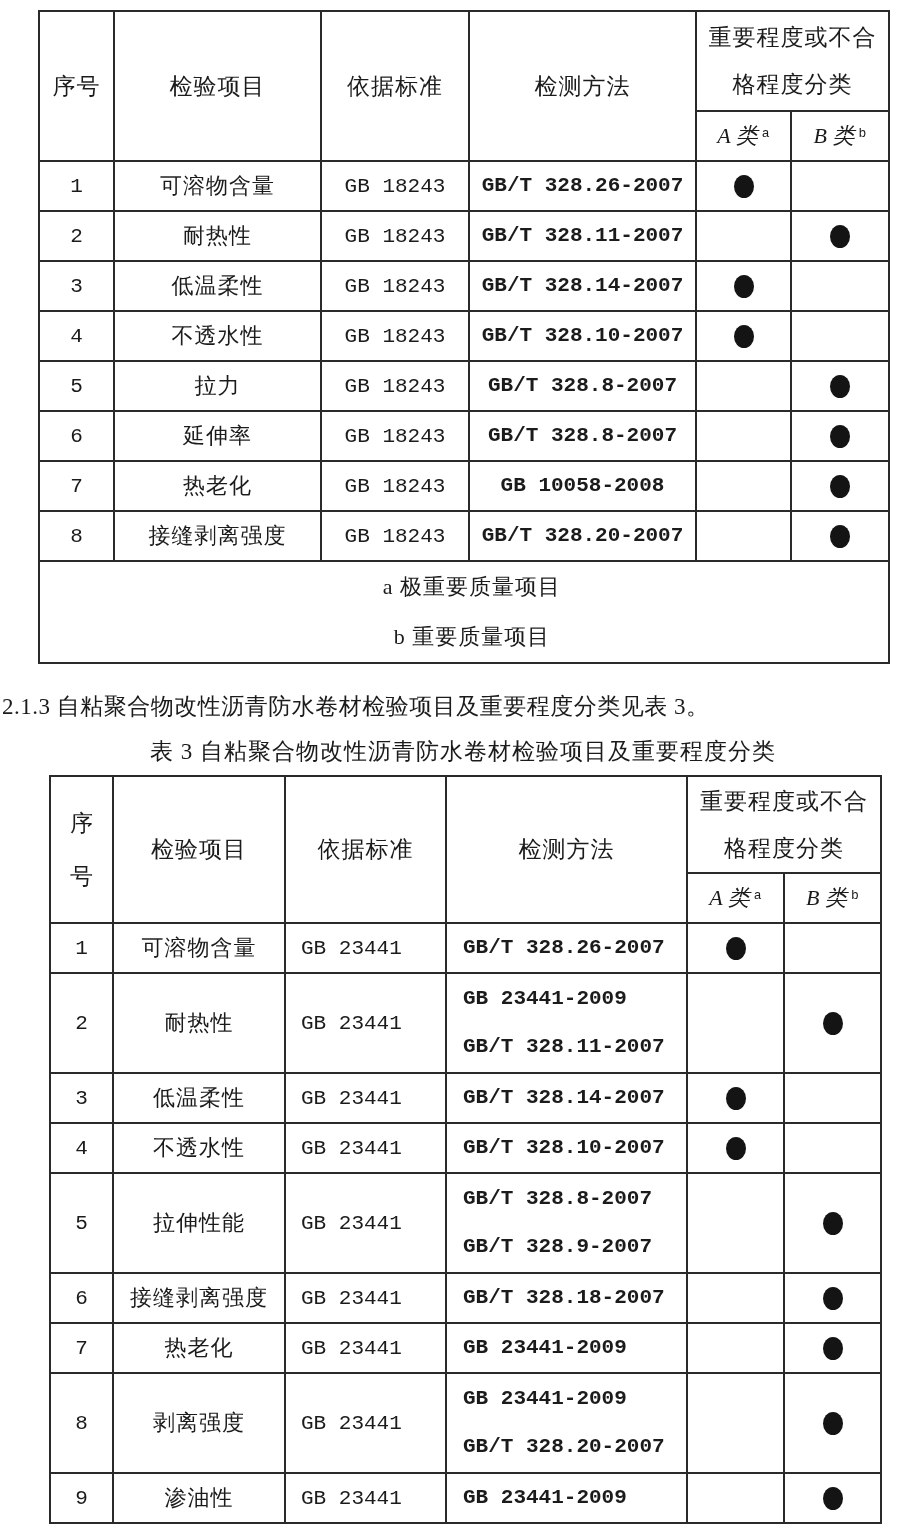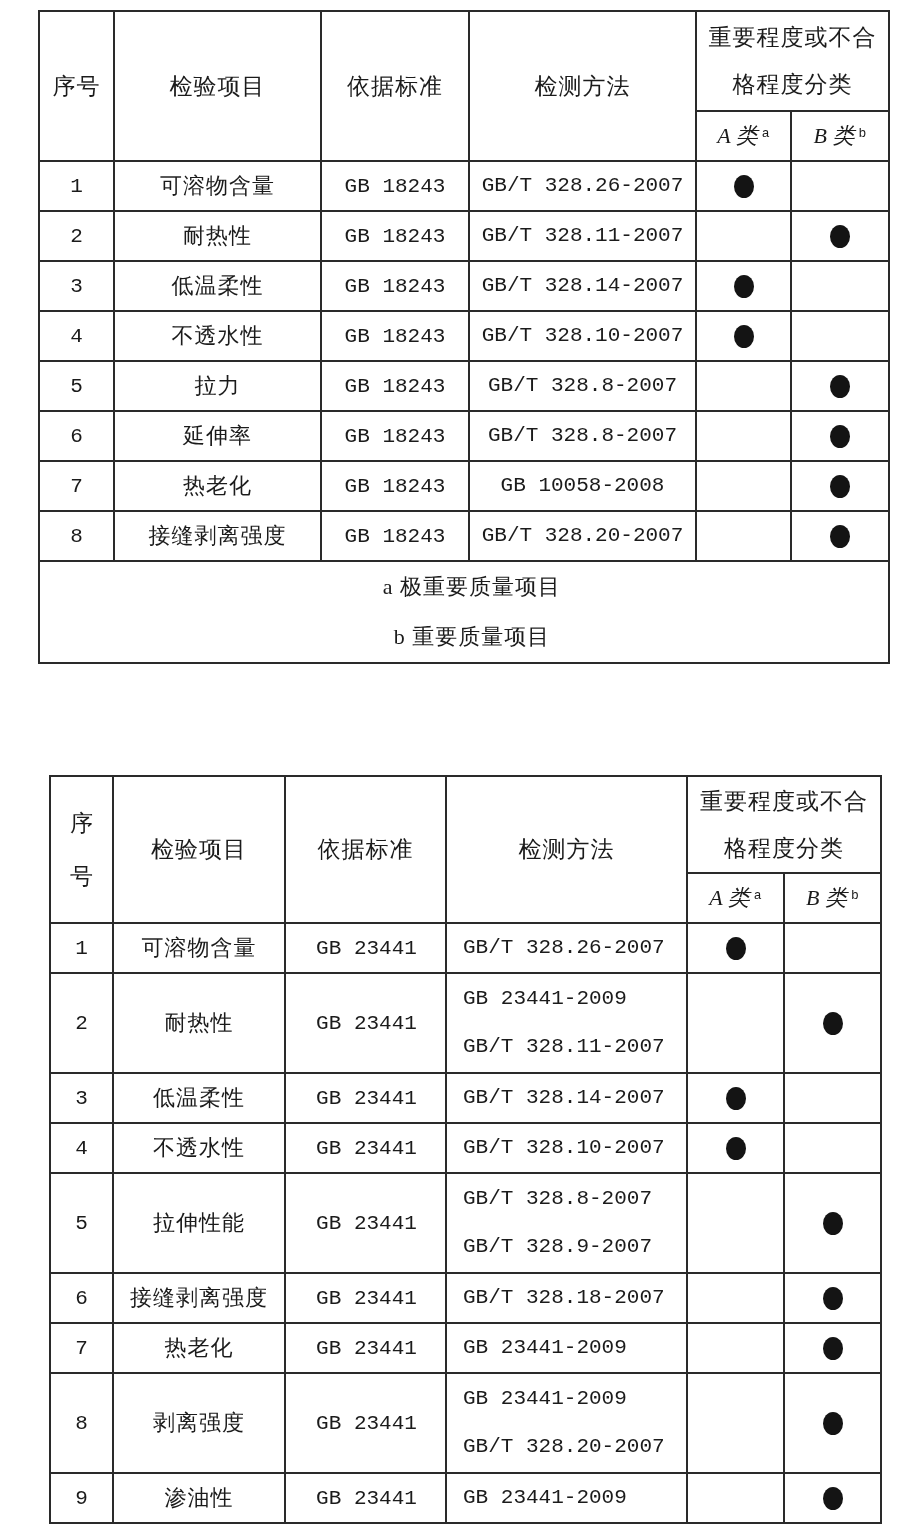--- a/index.html
+++ b/index.html
@@ -22,24 +22,24 @@
   .h-top3{height:97px;}
   .h-sub{height:50px;}
   th .zh-h{font-size:23px;letter-spacing:1px;}
   .group-cell div{line-height:47px;font-size:23px;letter-spacing:1px;}
   .no2 div{line-height:53px;font-size:23px;}
   .class-h span{font-size:22px;font-style:italic;}
   .class-h sup{font-size:13px;vertical-align:super;font-family:"Liberation Mono","DejaVu Sans Mono",monospace;margin-left:4px;}
   
   .zh{font-size:22px;letter-spacing:1px;margin-top:40px;}
   .code{font-family:"Liberation Mono","DejaVu Sans Mono",monospace;font-size:21px;letter-spacing:0px;white-space:pre;}
-  td.method .mline{line-height:48px;}
+  td.method .mline{line-height:48px;font-weight:bold;}
   
   .t3 td.std,. t3 td.method{text-align:left;}
-  .t3 td.std{text-align:center;padding-left:2px;}
+  .t3 td.std{text-align:left;padding-left:15px;}
   .t3 td.method{text-align:left;padding-left:16px;}
   
   .dot{display:inline-block;width:20px;height:23px;border-radius:50%;vertical-align:middle;}
   
   td.notes{text-align:left;}
   .note-line{height:50px;line-height:50px;padding-left:16px;font-size:22px;letter-spacing:1px;}
   
   .para{
     position:absolute;left:2px;top:691px;width:880px;
     font-size:23px;letter-spacing:0.5px;white-space:nowrap;
@@ -164,21 +164,23 @@
     <tfoot>
       <tr style="height:100px;">
         <td colspan="6" class="notes">
           <div class="note-line">a 极重要质量项目</div>
           <div class="note-line">b 重要质量项目</div>
         </td>
       </tr>
     </tfoot>
   </table>
 
-
+  <div class="para">2.1.3 自粘聚合物改性沥青防水卷材检验项目及重要程度分类见表 3。</div>
+
+  <div class="caption">表 3  自粘聚合物改性沥青防水卷材检验项目及重要程度分类</div>
 
   <table class="t t3" style="left:49px;top:775px;width:831px;">
     <colgroup>
       <col style="width:63px">
         <col style="width:172px">
         <col style="width:161px">
       <col style="width:241px">
         <col style="width:97px">
         <col style="width:97px">
     </colgroup>

